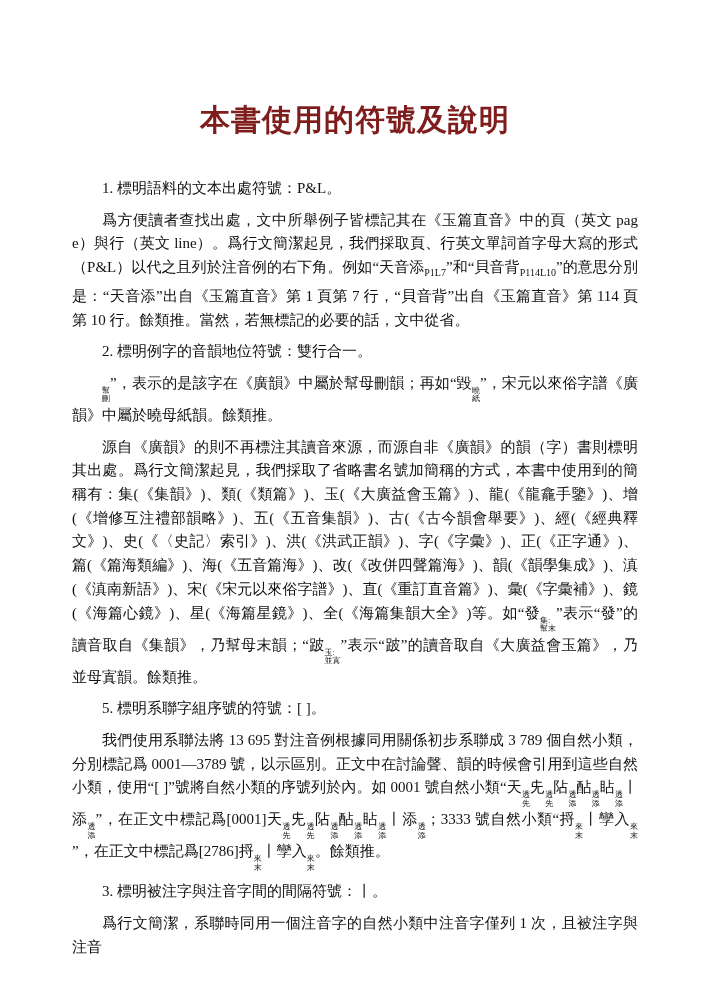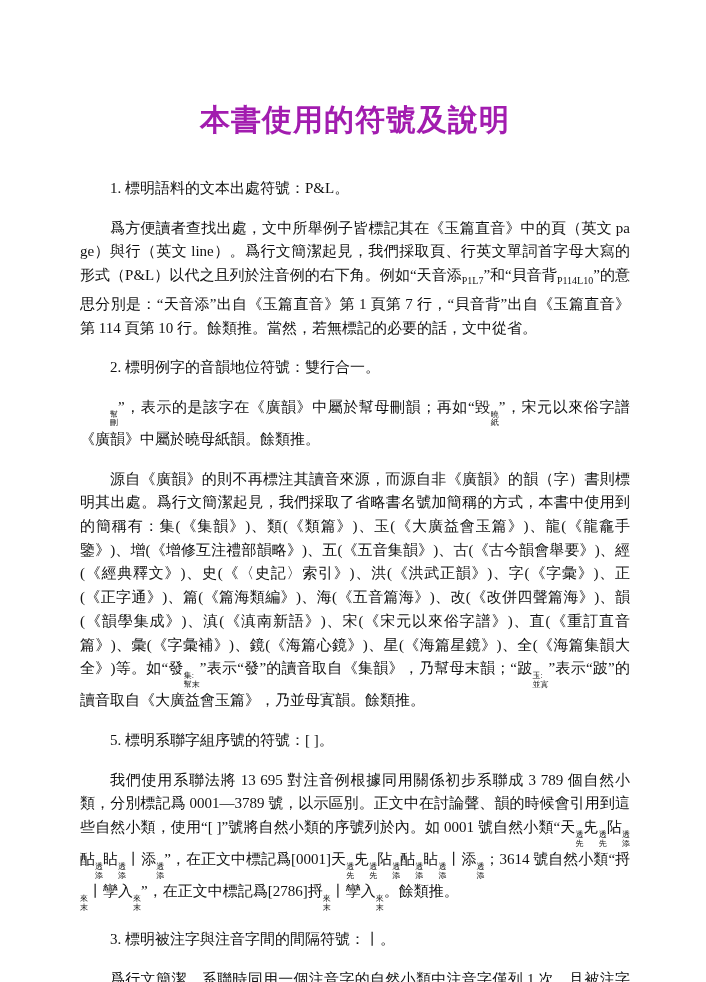--- a/index.html
+++ b/index.html
@@ -15,25 +15,25 @@
     font-family: "Liberation Serif", "DejaVu Serif", serif;
     overflow: hidden;
   }
   .doc-title {
     font-family: "Liberation Sans", "DejaVu Sans", sans-serif;
     font-weight: 700;
     font-size: 30px;
     letter-spacing: 1px;
     text-align: center;
     margin: 0 0 36px 0;
-    color: #a21caf;
+    color: #7f1d1d;
   }
   .doc-body { display: block; }
   .para {
-    margin: 16px;
+    margin: 8px;
     font-size: 15px;
     line-height: 23.7px;
     text-align: justify;
     text-indent: 2em;
     word-break: break-all;
   }
   .sub {
     font-size: 10px;
     vertical-align: -4px;
     letter-spacing: 0;
@@ -103,21 +103,21 @@
           <span>添</span>
         </span><span>酟</span><span class="stack">
           <span>透</span>
           <span>添</span>
         </span><span>䀡</span><span class="stack">
           <span>透</span>
           <span>添</span>
         </span><span>丨添</span><span class="stack">
           <span>透</span>
           <span>添</span>
-        </span><span>；3614 號自然小類“捋</span><span class="stack">
+        </span><span>；3333 號自然小類“捋</span><span class="stack">
           <span>來</span>
           <span>末</span>
         </span><span>丨孿入</span><span class="stack">
           <span>來</span>
           <span>末</span>
         </span><span>”，在正文中標記爲[2786]捋</span><span class="stack">
           <span>來</span>
           <span>末</span>
         </span><span>丨孿入</span><span class="stack">
           <span>來</span>

